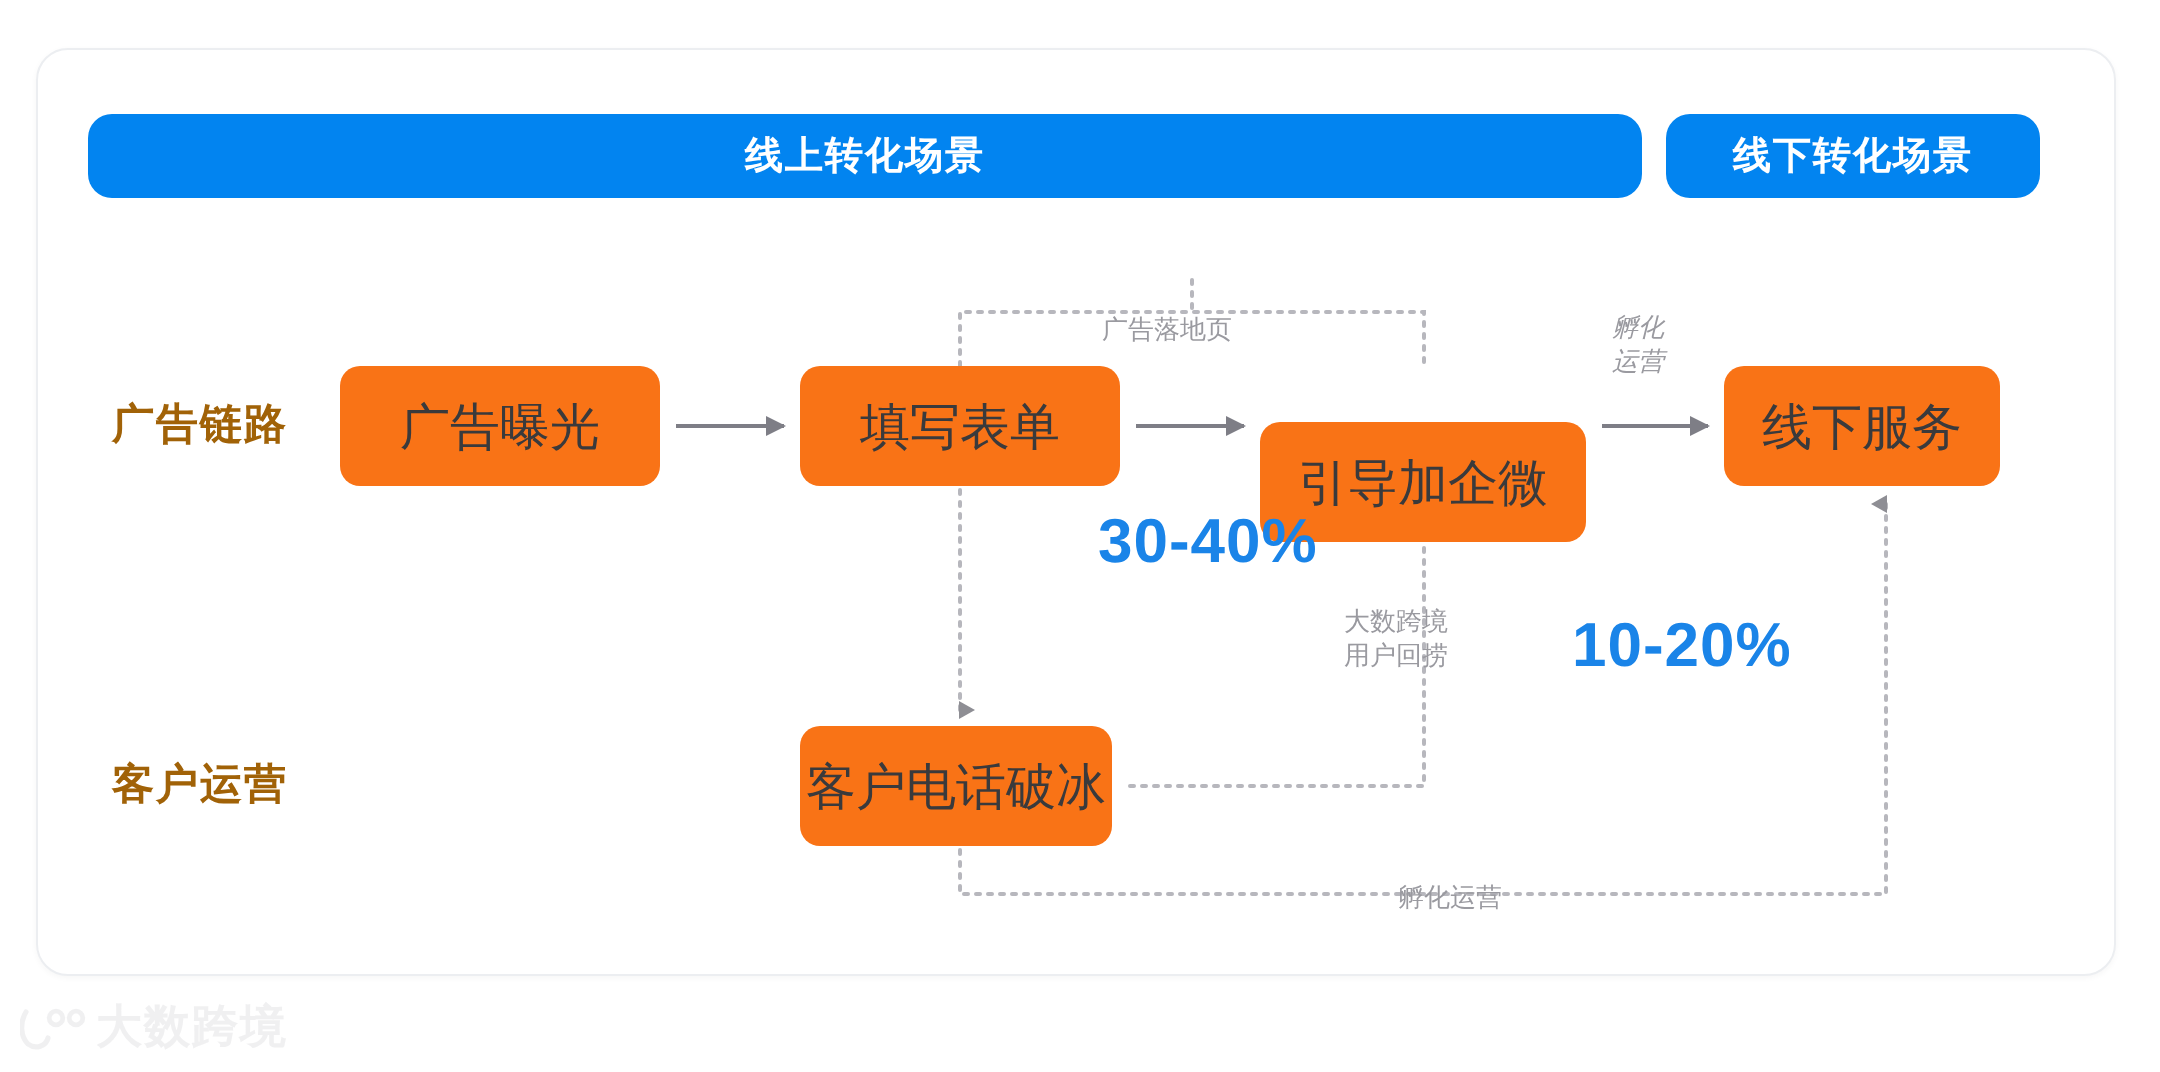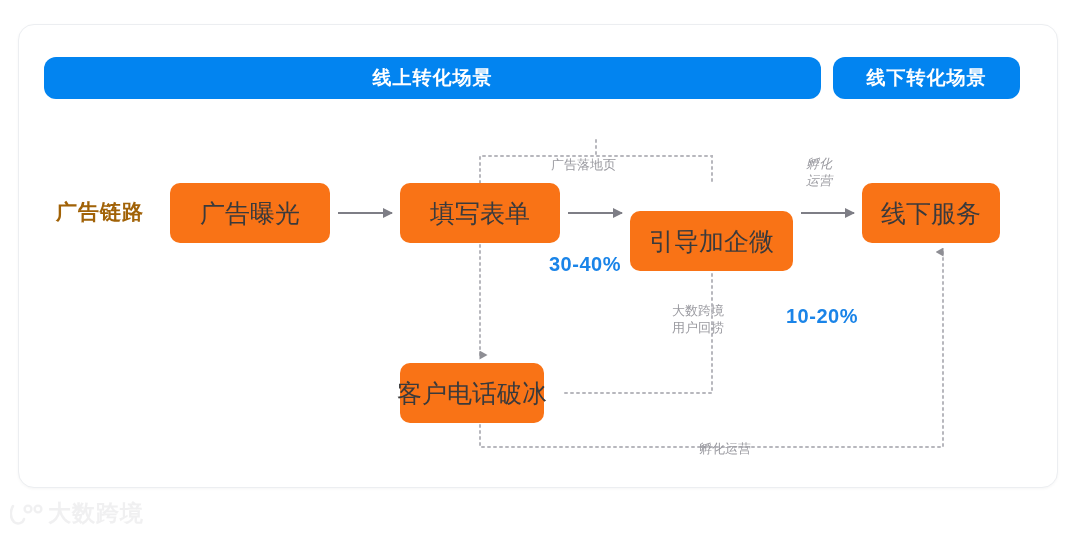--- a/index.html
+++ b/index.html
@@ -76,21 +76,21 @@
     justify-content: center;
     font-size: 25px;
     color: #3a3a3c;
     white-space: nowrap;
     height: 60px;
   }
   #node-ad-exposure   { left: 170px; top: 183px; width: 160px; }
   #node-fill-form     { left: 400px; top: 183px; width: 160px; }
   #node-guide-wecom   { left: 630px; top: 183px; width: 163px; margin-top: 28px; }
   #node-offline-serv  { left: 862px; top: 183px; width: 138px; }
-  #node-cold-call     { left: 400px; top: 363px; width: 144px; }
+  #node-cold-call     { left: 400px; top: 363px; width: 156px; }
   
   .solid-arrow {
     position: absolute;
     height: 2px;
     background: #7e7e86;
     top: 212px;
   }
   .solid-arrow::after {
     content: "";
     position: absolute;
@@ -122,21 +122,21 @@
   }
   #annot-landing  { left: 551px; top: 120px; margin-top: 36px; }
   #annot-incubate-top { left: 806px; top: 155px; font-style: italic; }
   #annot-recall   { left: 672px; top: 302px; }
   #annot-incubate-bottom { left: 699px; top: 423px; margin-top: 17px; }
   
   .pct {
     position: absolute;
     color: #1a84e8;
     font-weight: 700;
-    font-size: 20px;
+    font-size: 31px;
     letter-spacing: 0.5px;
     white-space: nowrap;
   }
   #pct-30-40 { left: 549px; top: 253px; }
   #pct-10-20 { left: 786px; top: 305px; }
   
   #watermark {
     position: absolute;
     left: 10px;
     top: 498px;
@@ -177,20 +177,21 @@
     <path d="M596 140 L596 155" fill="none" stroke="#b7b7bd" stroke-width="2" stroke-dasharray="2 4" stroke-linecap="round"></path>
 
     <path d="M480 245 L480 355" fill="none" stroke="#b7b7bd" stroke-width="2" stroke-dasharray="2 4" stroke-linecap="round" marker-end="url(#dot-arrow-down)"></path>
 
     <path d="M565 393 L712 393 L712 252" fill="none" stroke="#b7b7bd" stroke-width="2" stroke-dasharray="2 4" stroke-linecap="round" marker-end="url(#dot-arrow-up)"></path>
 
     <path d="M480 425 L480 447 L943 447 L943 252" fill="none" stroke="#b7b7bd" stroke-width="2" stroke-dasharray="2 4" stroke-linecap="round" marker-end="url(#dot-arrow-up)"></path>
   </svg>
 
   <div class="row-label" id="label-ad-chain">广告链路</div>
+  <div class="row-label" id="label-cust-ops">客户运营</div>
 
   <div class="node" id="node-ad-exposure">广告曝光</div>
   <div class="node" id="node-fill-form">填写表单</div>
   <div class="node" id="node-guide-wecom">引导加企微</div>
   <div class="node" id="node-offline-serv">线下服务</div>
   <div class="node" id="node-cold-call">客户电话破冰</div>
 
   <div class="solid-arrow" id="arrow-1"></div>
   <div class="solid-arrow" id="arrow-2"></div>
   <div class="solid-arrow" id="arrow-3"></div>

